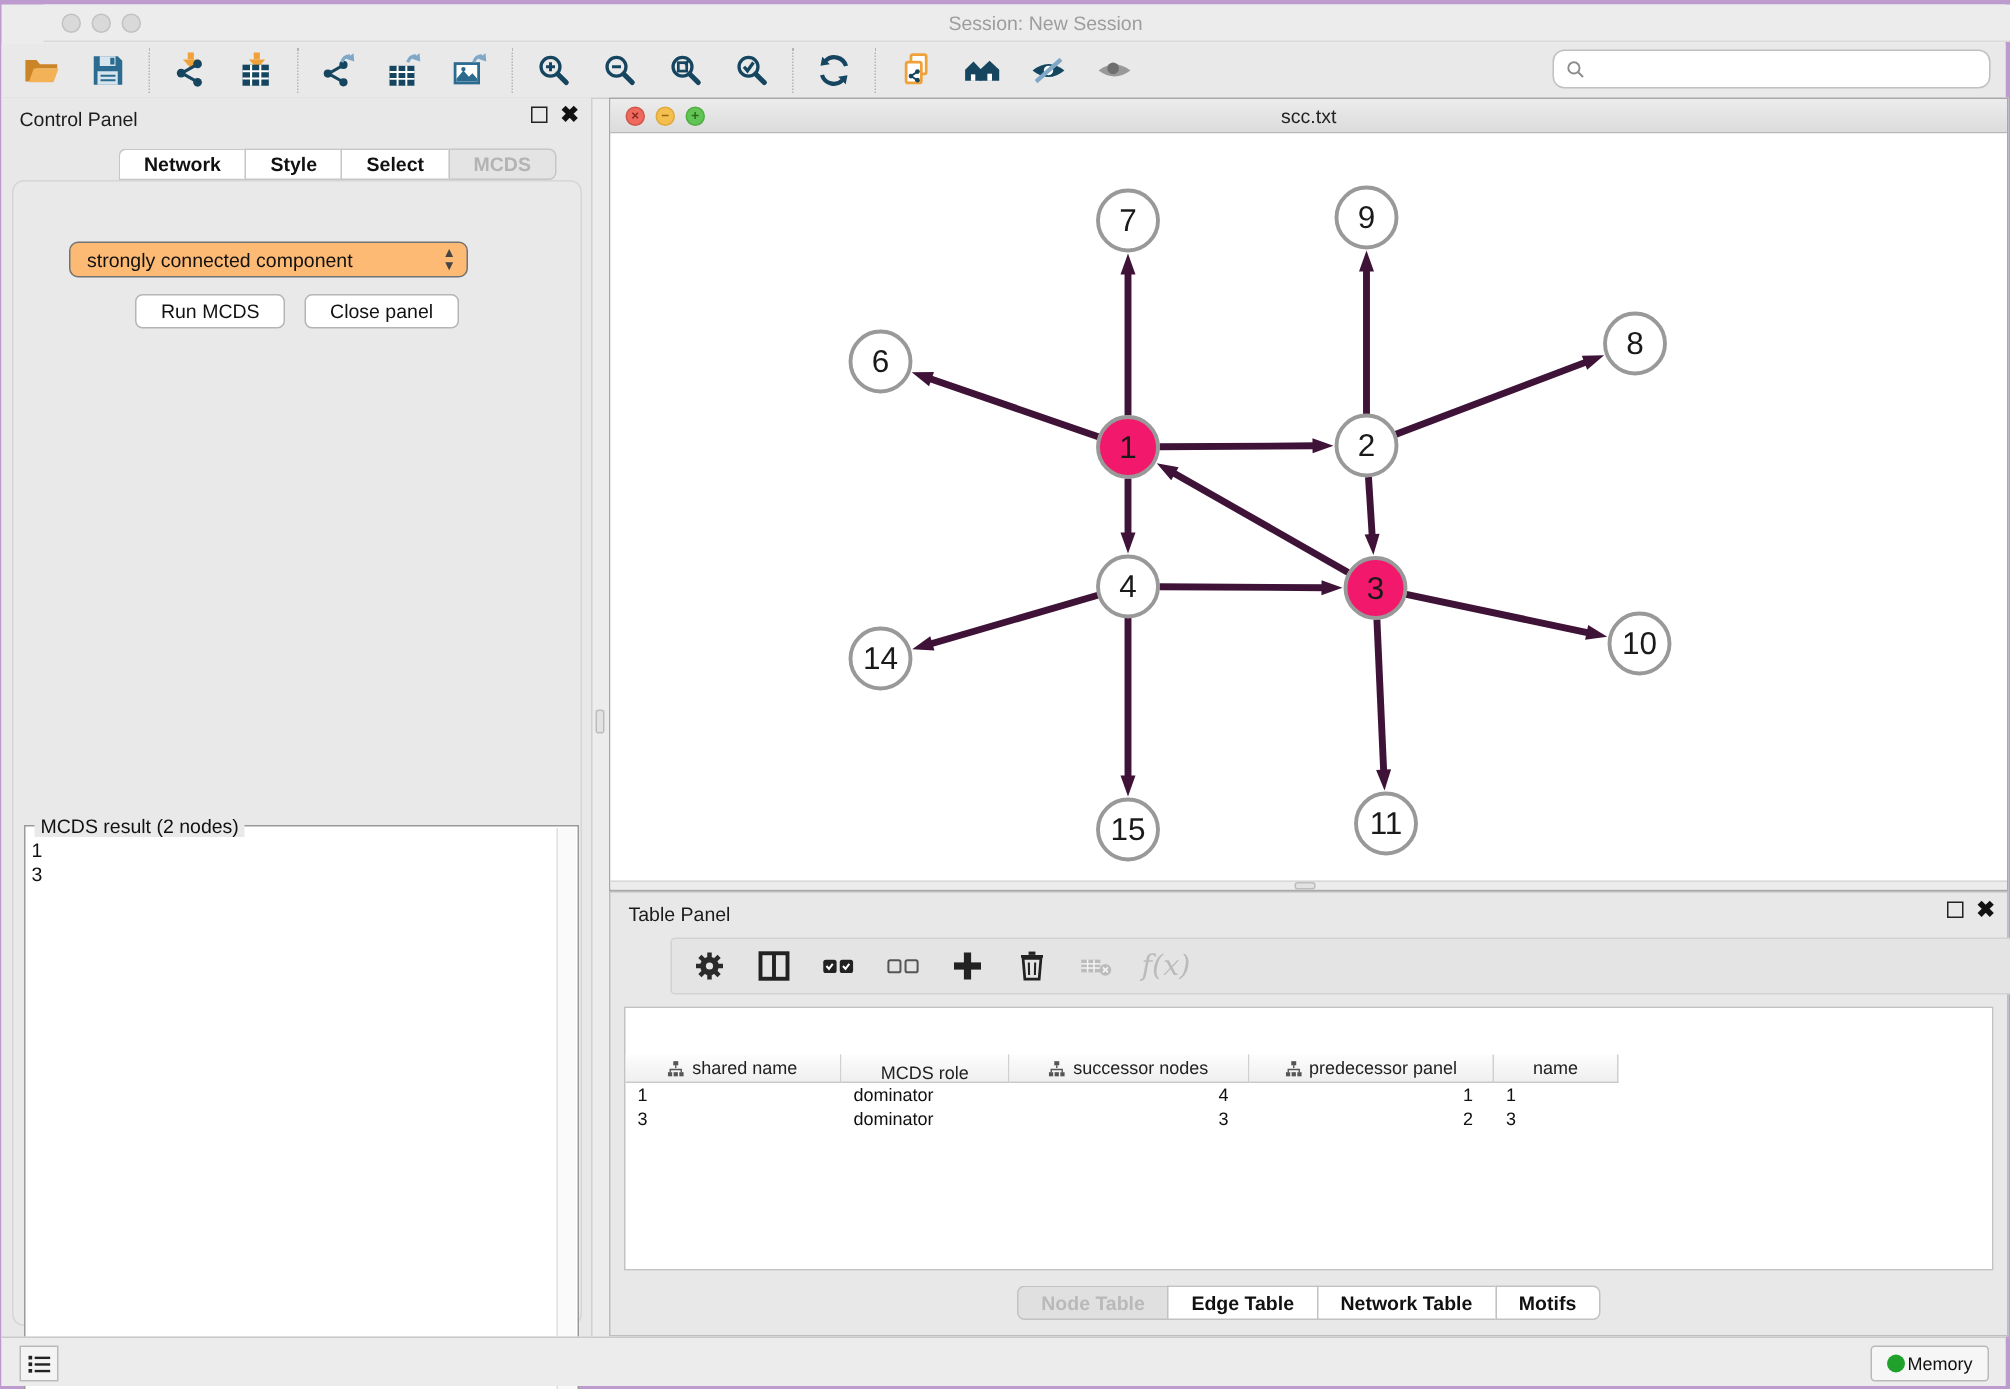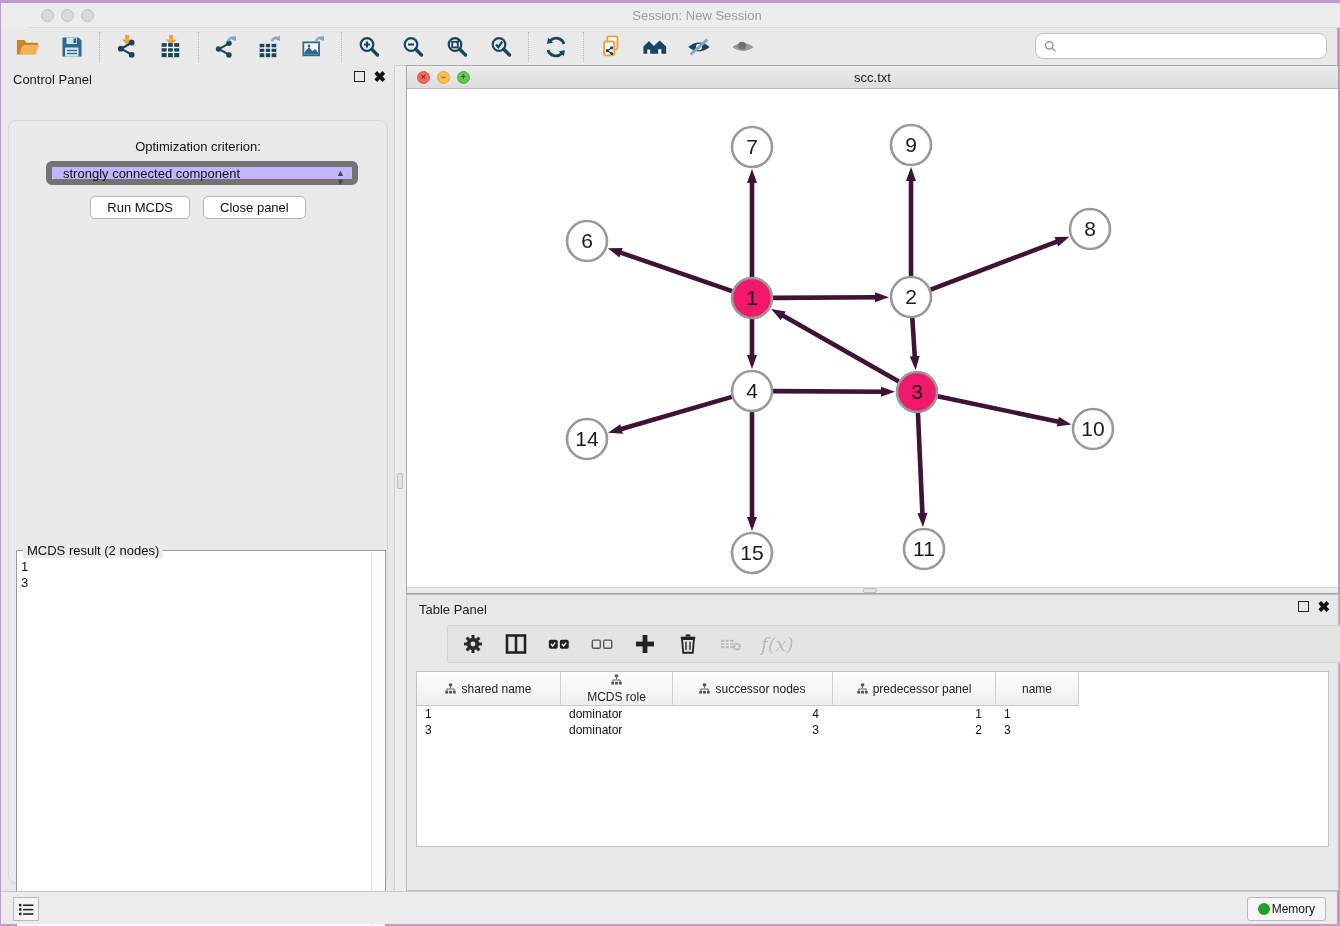--- a/index.html
+++ b/index.html
@@ -31,21 +31,21 @@
   .close-x { font-size:15px; font-weight:800; color:#111; line-height:11px; }
 
   .cp-tabs { position:absolute; left:78px; top:34px; display:flex; }
   .cp-tab { height:21px; padding:0 16px; font-size:13px; font-weight:bold; background:#fff; border:1px solid #c6c6c6; border-right:none; display:flex; align-items:center; color:#111; }
   .cp-tab:first-child { border-radius:5px 0 0 0; }
   .cp-tab:last-child { border-right:1px solid #c6c6c6; border-radius:0 5px 5px 0; }
   .cp-tab.sel { background:#e4e4e4; color:#b3b3b3; }
 
   .cp-body { position:absolute; left:7px; top:55px; width:380px; height:764px; background:#e9e9e9; border:1px solid #d6d6d6; border-radius:8px; }
   .opt-label { position:absolute; left:0; right:0; top:18px; text-align:center; font-size:13px; color:#111; }
-  .combo { position:absolute; left:37px; top:40px; width:312px; height:24px; background:#c4b5fd; border:6px solid #737373; border-radius:6px; font-size:13px; color:#111; display:flex; align-items:center; padding-left:11px; }
+  .combo { position:absolute; left:37px; top:40px; width:266px; height:24px; background:#fdba74; border:1px solid #737373; border-radius:6px; font-size:13px; color:#111; display:flex; align-items:center; padding-left:11px; }
   .combo .stepper { position:absolute; right:7px; top:2px; display:flex; flex-direction:column; line-height:9px; font-size:9px; color:#444; }
   .cp-buttons { position:absolute; left:0; right:0; top:75px; display:flex; justify-content:center; gap:13px; }
   .btn { height:23px; background:#fff; border:1px solid #b5b5b5; border-radius:5px; font-size:13px; color:#111; padding:0 16px; display:flex; align-items:center; }
 
   .result-box { position:absolute; left:7px; top:429px; width:370px; height:382px; border:1px solid #9a9a9a; background:#fff; }
   .result-legend { position:absolute; left:6px; top:-8px; background:#e9e9e9; padding:0 4px; font-size:13px; color:#111; }
   .result-text { position:absolute; left:4px; top:8px; right:16px; bottom:4px; font-size:13px; color:#111; white-space:pre; line-height:16px; overflow:hidden; }
   .result-scroll { position:absolute; right:1px; top:1px; bottom:1px; width:13px; background:#fafafa; border-left:1px solid #e0e0e0; }
 
   
@@ -62,21 +62,21 @@
 
   
   .table-panel { position:absolute; left:405px; top:591px; width:933px; height:297px; background:#e8e8e8; border:1px solid #bdbdbd; }
   .tp-toolbar { position:absolute; left:9px; top:30px; width:913px; height:38px; background:#e4e4e4; border:1px solid #d2d2d2; border-radius:3px; display:flex; align-items:center; gap:17px; padding:0 12px;margin-left:31px; }
   .tp-icon { width:26px; height:24px; display:flex; align-items:center; justify-content:center; }
   .tp-icon svg { width:22px; height:22px; }
   .tp-icon.disabled { opacity:.55; }
   .fx-label { font-size:19px; color:#9a9a9a; font-family:"DejaVu Serif", serif; font-style:italic; }
 
   .tp-table { position:absolute; left:9px; top:76px; width:913px; height:176px; background:#fff; border:1px solid #c2c2c2; overflow:hidden; }
-  .thead { display:flex; height:34px; }
+  .thead { display:flex; height:19px;margin-top:31px; }
   .th { display:flex; align-items:center; justify-content:center; gap:5px; font-size:12px; color:#222; background:linear-gradient(#fdfdfd,#efefef); border-right:1px solid #d0d0d0; border-bottom:1px solid #c8c8c8; }
   .th svg { width:11px; height:11px; }
   .trow { display:flex; height:16px; align-items:center; font-size:12px; color:#111; }
   .td { overflow:hidden; white-space:nowrap; }
 
   .tp-tabs { position:absolute; left:0; right:0; bottom:10px; display:flex; justify-content:center; }
   .tp-tab { height:23px; padding:0 15px; display:flex; align-items:center; font-size:13px; font-weight:bold; background:#fff; border:1px solid #c2c2c2; border-right:none; color:#111; }
   .tp-tab:first-child { border-radius:5px 0 0 5px; }
   .tp-tab:last-child { border-right:1px solid #c2c2c2; border-radius:0 5px 5px 0; }
   .tp-tab.sel { background:#e0e0e0; color:#b9b9b9; }
@@ -284,22 +284,27 @@
   </div>
 
   <div class="control-panel">
     <div class="panel-head">
       <span class="ph-title">Control Panel</span>
       <span class="ph-btns">
         <span class="float-box"></span>
         <span class="close-x">✖</span>
       </span>
     </div>
+    <div class="cp-tabs" id="cp-tabs">
+        <div class="cp-tab">Network</div>
+        <div class="cp-tab">Style</div>
+        <div class="cp-tab">Select</div>
+        <div class="cp-tab sel">MCDS</div>
+      </div>
     <div class="cp-body">
-      <div class="opt-label">Optimization criterion:</div>
       <div class="combo">
         <span>strongly connected component</span>
         <span class="stepper">
             <span>▲</span>
             <span>▼</span>
           </span>
       </div>
       <div class="cp-buttons">
         <button class="btn">Run MCDS</button>
         <button class="btn">Close panel</button>
@@ -560,20 +565,26 @@
           </div>
           <div class="trow">
             <div class="td" style="width: 144px; text-align: left; padding: 0px 0px 0px 8px;">3</div>
             <div class="td" style="width: 112px; text-align: left; padding: 0px 0px 0px 8px;">dominator</div>
             <div class="td" style="width: 160px; text-align: right; padding: 0px 14px 0px 0px;">3</div>
             <div class="td" style="width: 163px; text-align: right; padding: 0px 14px 0px 0px;">2</div>
             <div class="td" style="width: 83px; text-align: left; padding: 0px 0px 0px 8px;">3</div>
           </div>
         </div>
     </div>
+    <div class="tp-tabs" id="tp-tabs">
+        <div class="tp-tab sel">Node Table</div>
+        <div class="tp-tab">Edge Table</div>
+        <div class="tp-tab">Network Table</div>
+        <div class="tp-tab">Motifs</div>
+      </div>
   </div>
 
   <div class="statusbar">
     <div class="list-btn">
       <svg viewBox="0 0 18 16" width="17" height="15">
         <g fill="#222">
             <rect x="1" y="2" width="2.6" height="2.6"></rect>
             <rect x="5.4" y="2.6" width="11" height="1.7"></rect>
             <rect x="1" y="6.7" width="2.6" height="2.6"></rect>
             <rect x="5.4" y="7.3" width="11" height="1.7"></rect>

